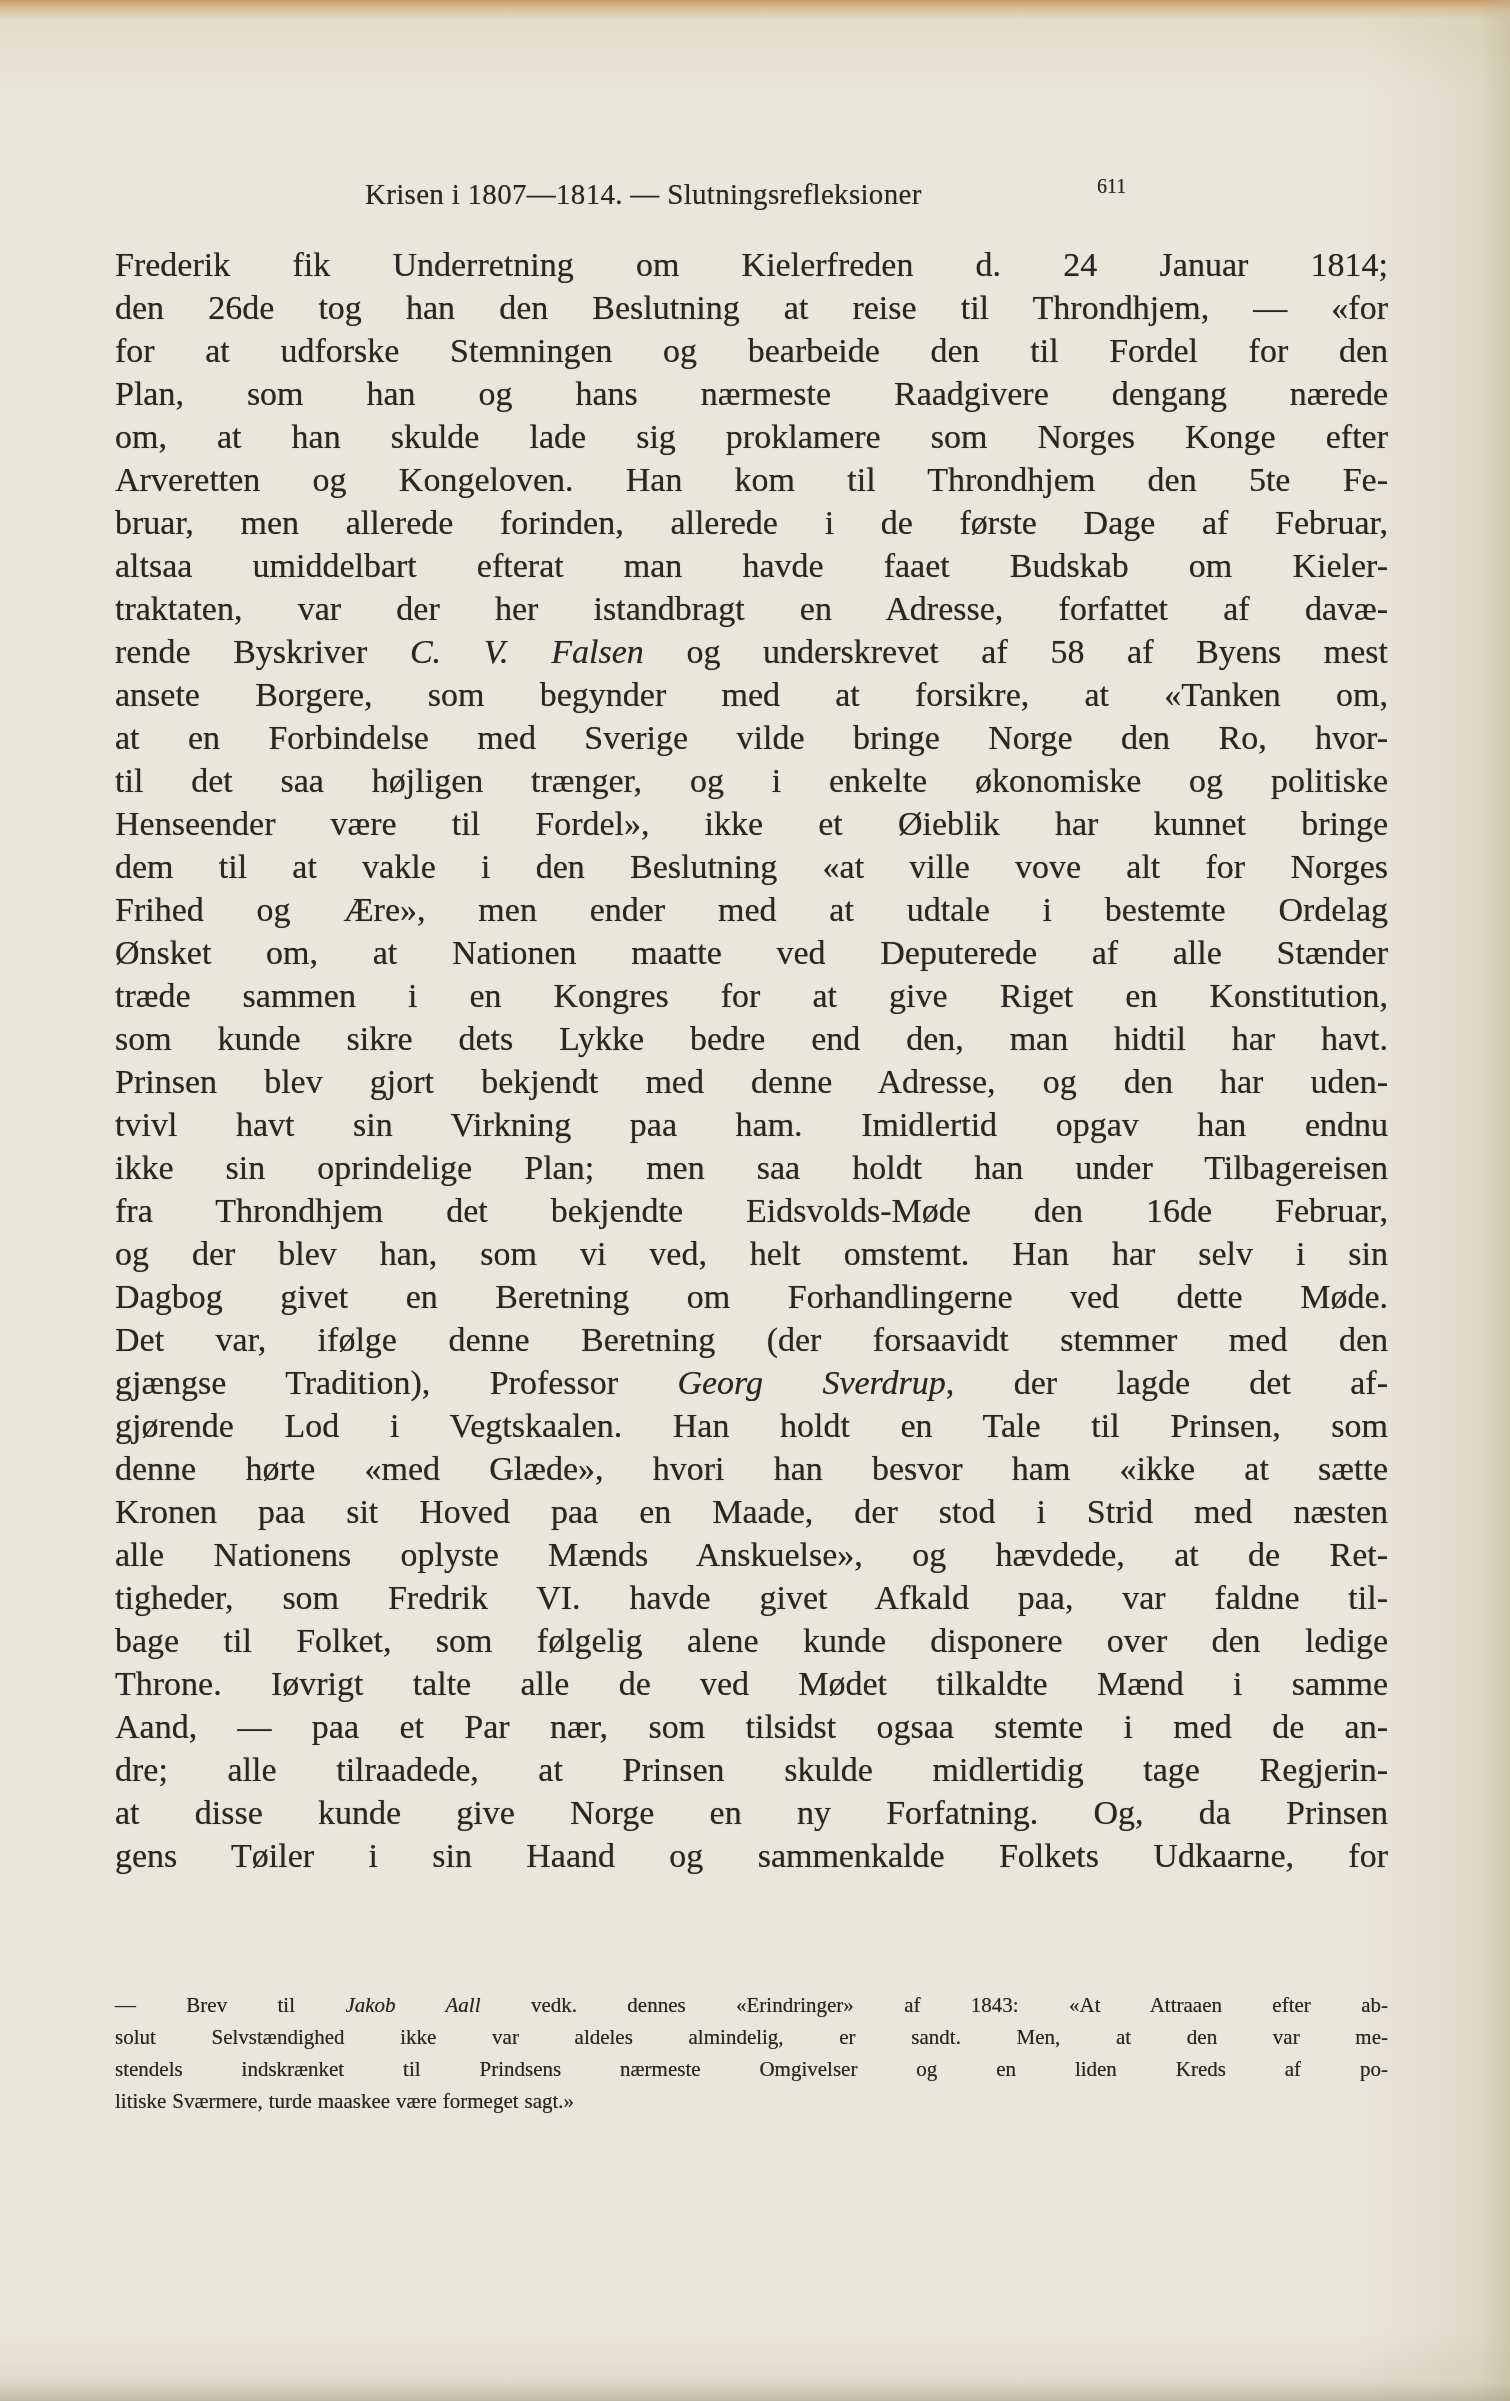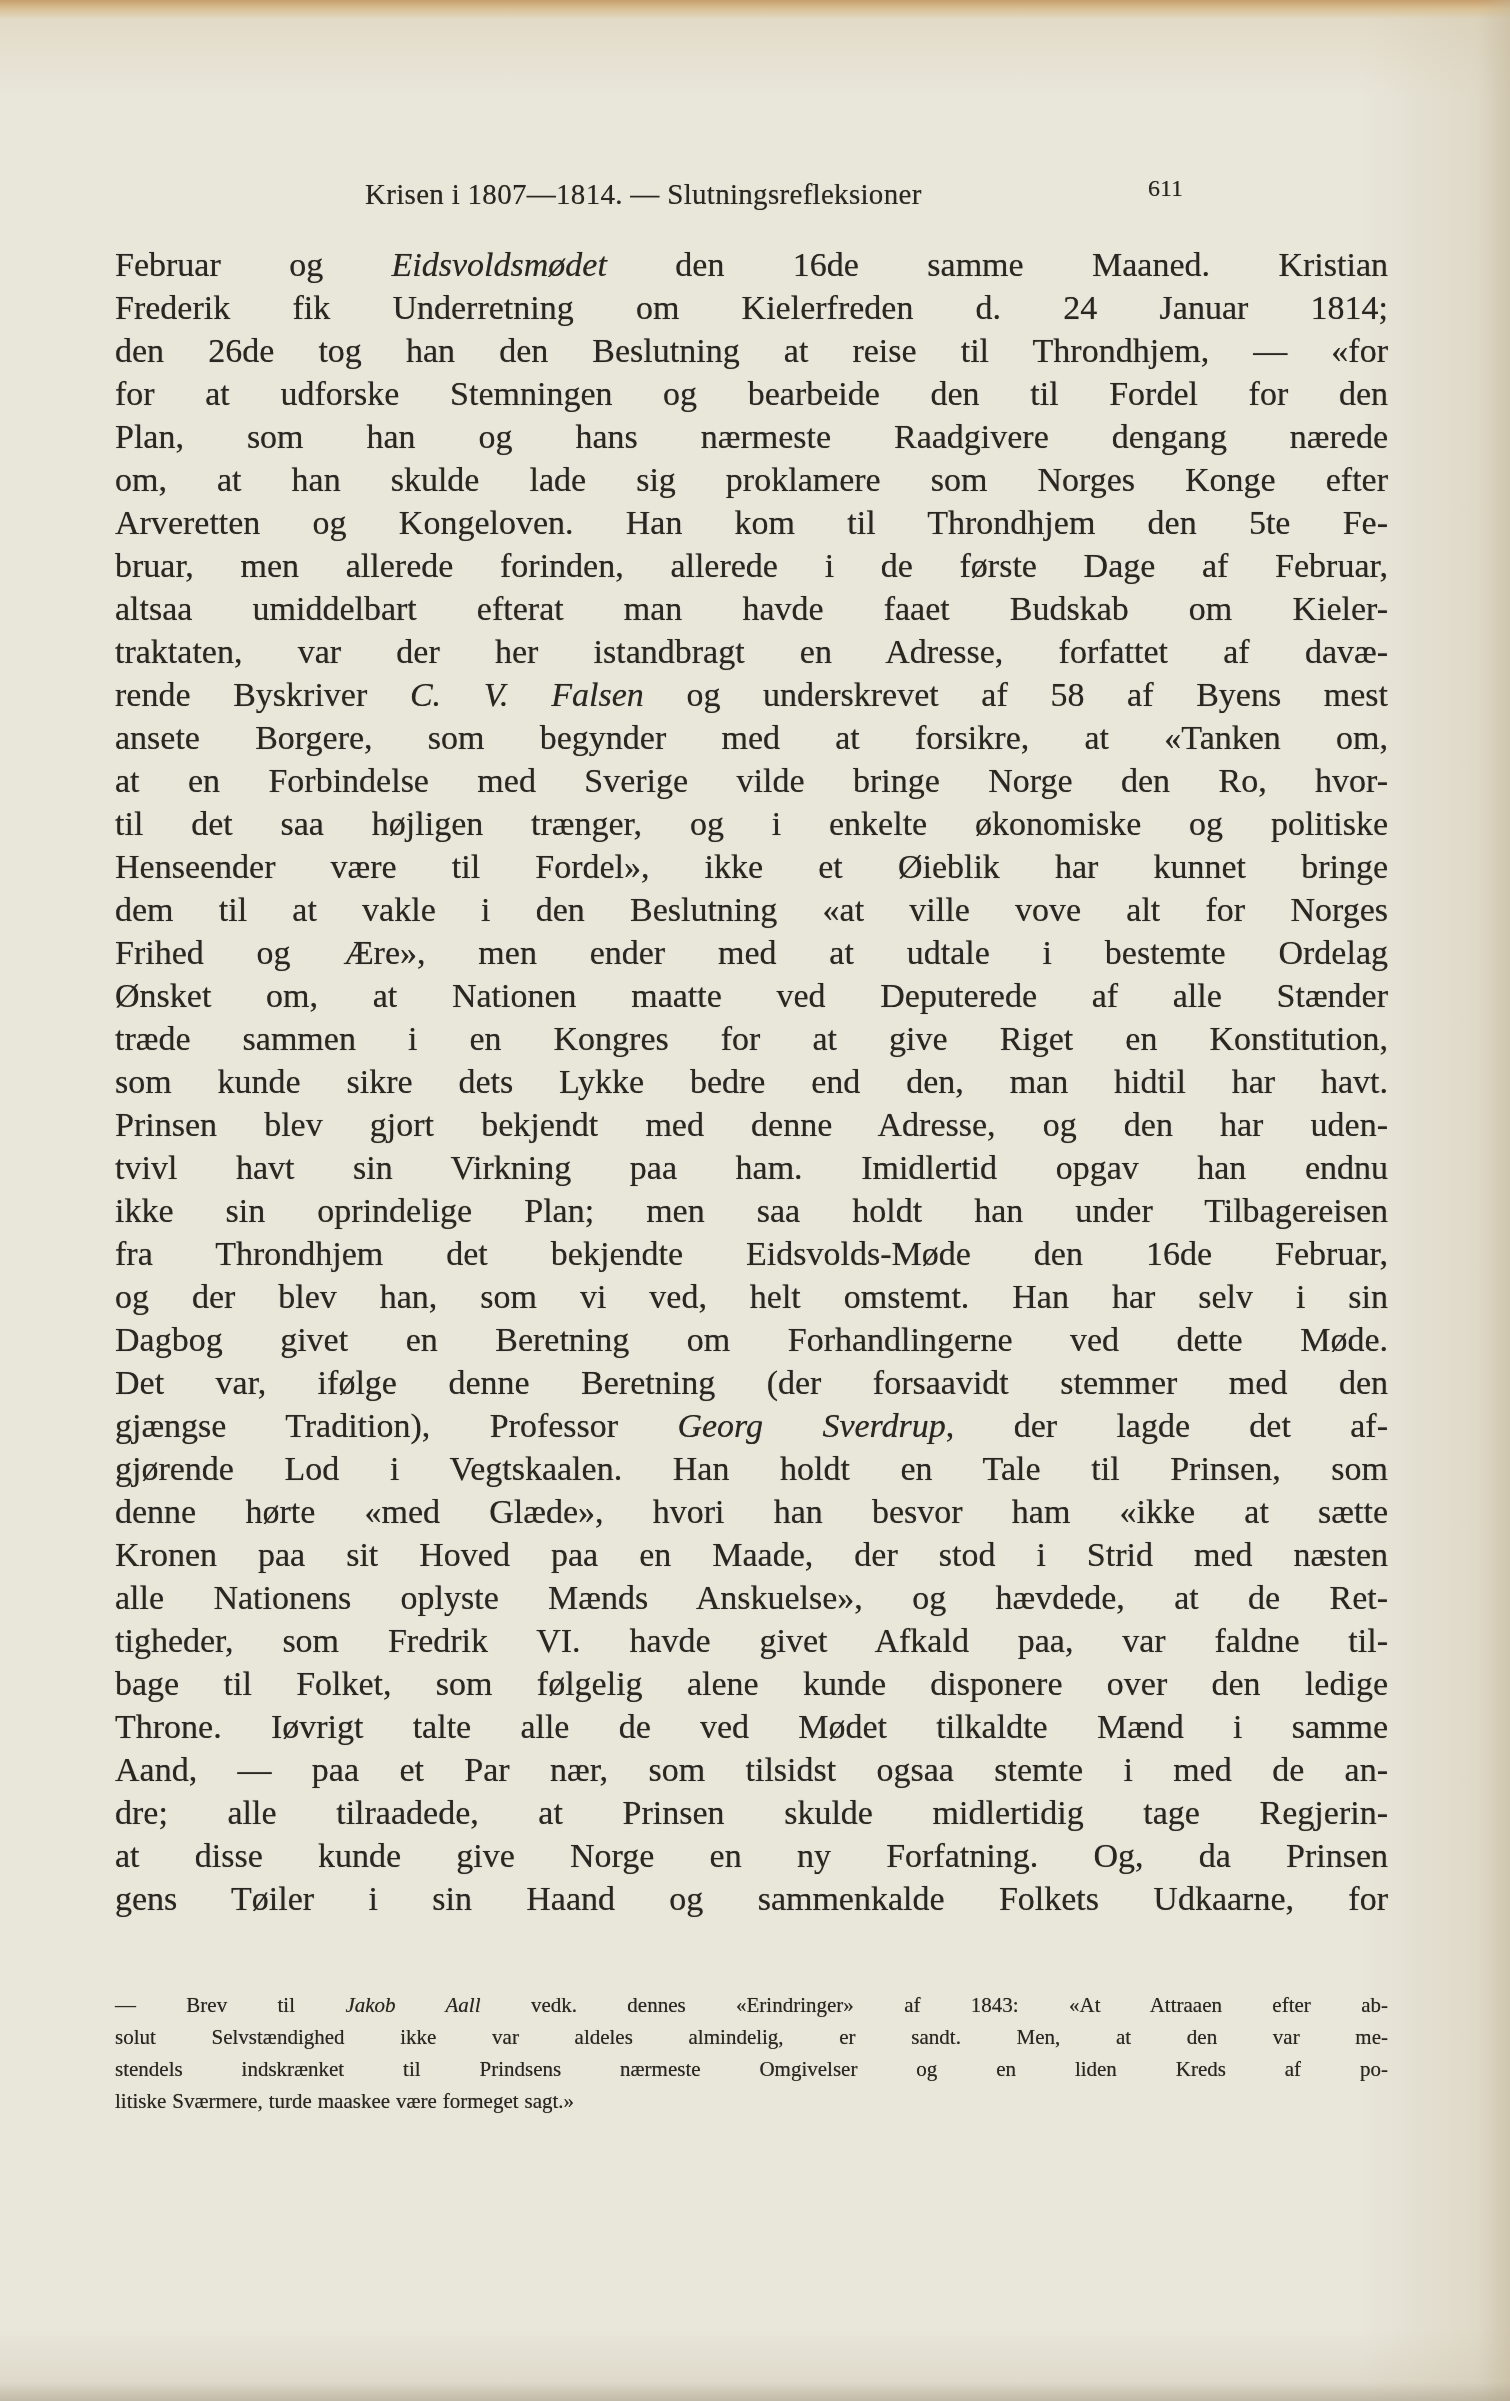--- a/index.html
+++ b/index.html
@@ -49,23 +49,23 @@
     position: absolute;
     left: 250px;
     top: 0;
     font-size: 29px;
     letter-spacing: 0.3px;
     white-space: nowrap;
     text-shadow: 0 0 0.7px rgba(42,39,34,0.55);
   }
   .page-number {
     position: absolute;
-    left: 1033px;
+    left: 982px;
     top: -2.9px;
-    font-size: 24px;
+    font-size: 20px;
     text-shadow: 0 0 0.7px rgba(42,39,34,0.55);
   }
   .body-text {
     position: absolute;
     top: 243px;
     left: 115px;
     width: 1273px;
   }
   .bline {
     font-size: 34px;
@@ -103,21 +103,20 @@
   <div class="edge-top"></div>
   <div class="edge-right"></div>
   <div class="edge-bottom"></div>
 
   <div class="header">
     <span class="running-title">Krisen i 1807—1814. — Slutningsrefleksioner</span>
     <span class="page-number">611</span>
   </div>
 
   <div class="body-text" id="bodyText">
-      <div class="bline"><span>Februar og </span><i>Eidsvoldsmødet</i><span> den 16de samme Maaned.  Kristian</span></div>
       <div class="bline"><span>Frederik fik Underretning om Kielerfreden d. 24 Januar 1814;</span></div>
       <div class="bline"><span>den 26de tog han den Beslutning at reise til Throndhjem, — «for</span></div>
       <div class="bline"><span>for at udforske Stemningen og bearbeide den til Fordel for den</span></div>
       <div class="bline"><span>Plan, som han og hans nærmeste Raadgivere dengang nærede</span></div>
       <div class="bline"><span>om, at han skulde lade sig proklamere som Norges Konge efter</span></div>
       <div class="bline"><span>Arveretten og Kongeloven.  Han kom til Throndhjem den 5te Fe-</span></div>
       <div class="bline"><span>bruar, men allerede forinden, allerede i de første Dage af Februar,</span></div>
       <div class="bline"><span>altsaa umiddelbart efterat man havde faaet Budskab om Kieler-</span></div>
       <div class="bline"><span>traktaten, var der her istandbragt en Adresse, forfattet af davæ-</span></div>
       <div class="bline"><span>rende Byskriver </span><i>C. V. Falsen</i><span> og underskrevet af 58 af Byens mest</span></div>

